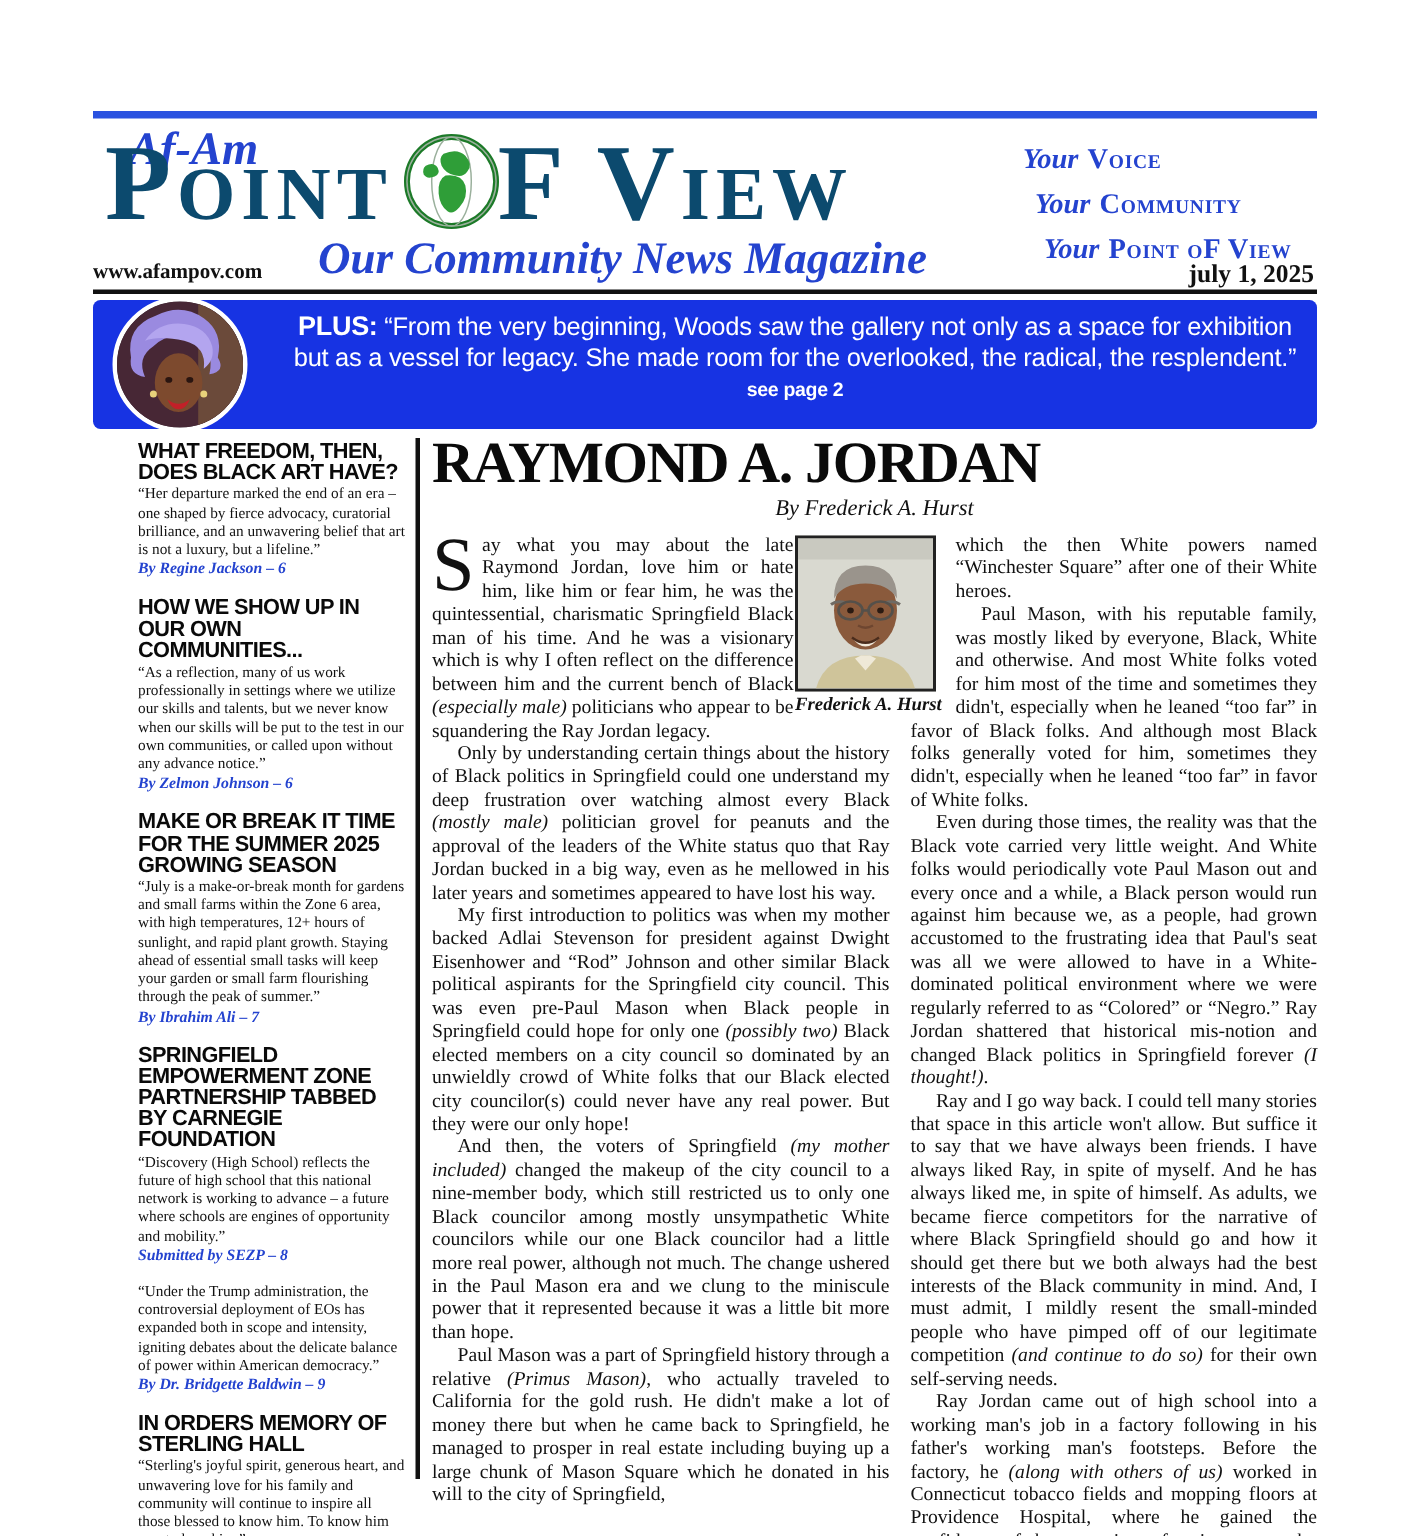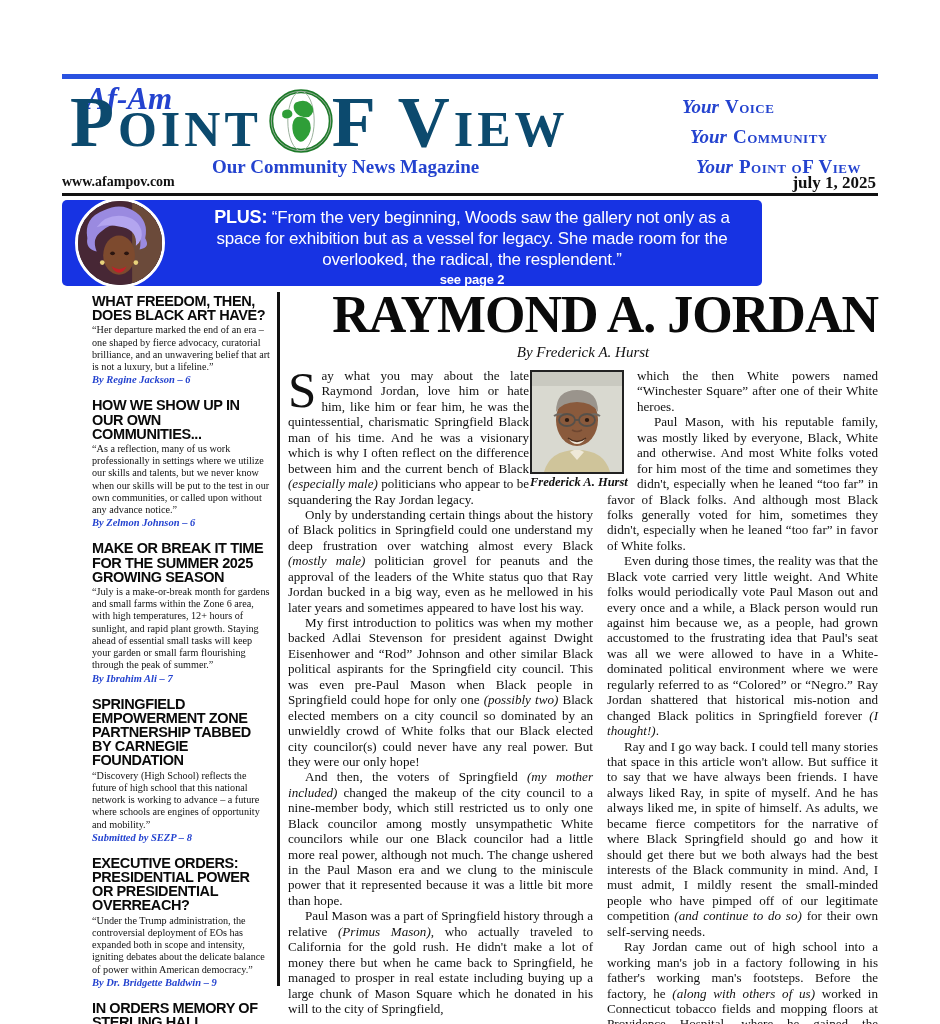--- a/index.html
+++ b/index.html
@@ -4,50 +4,50 @@
 <style>
   html,body{margin:0;padding:0;background:#fff;}
   .page{position:relative;width:940px;height:1024px;background:#fff;overflow:hidden;
         font-family:"Liberation Serif",serif;color:#111;}
   
   .top-rule{position:absolute;left:62px;top:74px;width:816px;height:5px;background:var(--rule-blue);}
   .afam{position:absolute;left:86px;top:81px;font-style:italic;font-weight:bold;font-size:31px;color:var(--brand-blue);}
   .mast-title{position:absolute;left:70px;top:86px;font-weight:bold;font-variant:small-caps;
               font-size:72px;line-height:1;letter-spacing:4px;color:#0c4a6e;white-space:nowrap;}
   .mast-title .globe{display:inline-block;width:66px;height:66px;vertical-align:-8px;margin:0 -2px 0 6px;}
-  .tagline{position:absolute;left:212px;top:156px;font-weight:bold;font-size:19px;color:var(--brand-blue);}
+  .tagline{position:absolute;left:212px;top:156px;font-style:italic;font-weight:bold;font-size:30px;color:var(--brand-blue);}
   .slogans{position:absolute;left:682px;top:92px;color:var(--brand-blue);font-size:19px;line-height:30px;white-space:nowrap;}
   .slogan-line .lead{font-style:italic;font-weight:bold;margin-right:6px;}
   .slogan-line .sc{font-variant:small-caps;font-weight:bold;letter-spacing:0.5px;}
   .slogan-line:nth-child(2){padding-left:8px;}
   .slogan-line:nth-child(3){padding-left:14px;}
   .website{position:absolute;left:62px;top:174px;font-weight:bold;font-size:14px;}
   .issue-date{position:absolute;right:64px;top:173px;font-weight:bold;font-size:17px;}
   .black-rule{position:absolute;left:62px;top:193px;width:816px;height:3px;background:#111;}
   
-  .banner{position:absolute;left:62px;top:200px;width:700px;height:86px;background:var(--banner-blue);border-radius:5px;}
+  .banner{position:absolute;left:62px;top:200px;width:816px;height:86px;background:var(--banner-blue);border-radius:5px;}
   .banner-photo{position:absolute;left:13px;top:-2px;width:84px;height:84px;border-radius:50%;
                 border:3px solid #fff;overflow:hidden;background:#3a2430;}
   .banner-text{margin-left:128px;margin-right:8px;padding-top:7px;color:#fff;text-align:center;
                font-family:"Liberation Sans",sans-serif;font-size:17px;line-height:1.22;letter-spacing:-0.2px;}
   .banner-text .plus{font-weight:bold;font-size:18px;}
   .see-page{margin-top:2px;font-family:"Liberation Sans",sans-serif;font-weight:bold;font-size:13px;color:#fff;text-align:center;}
   
   .sidebar{position:absolute;left:64px;top:294px;width:206px;}
   .divider{position:absolute;left:277px;top:292px;width:3px;height:694px;background:#111;}
   .article{position:absolute;left:288px;top:289px;width:590px;}
   
   .toc-item{margin-bottom:13px;margin-left:28px;}
   .toc-item h3{margin:0 0 2px 0;font-family:"Liberation Sans",sans-serif;font-weight:bold;
                font-size:14.5px;line-height:0.98;letter-spacing:-0.4px;color:#0a0a0a;}
   .toc-item .quote{margin:0;font-size:10.2px;line-height:1.2;color:#111;}
   .toc-item .byl{margin:1px 0 0 0;font-size:10.5px;font-weight:bold;font-style:italic;color:var(--brand-blue);}
   
-  .article h1{margin:0;font-size:52px;line-height:1.0;font-weight:bold;letter-spacing:-1px;
-              white-space:nowrap;text-align:right;color:#0a0a0a;}
+  .article h1{margin:0;font-size:39px;line-height:1.0;font-weight:bold;letter-spacing:-1px;
+              white-space:nowrap;text-align:left;color:#0a0a0a;}
   .byline{text-align:center;font-style:italic;font-size:15px;margin:3px 0 7px 0;}
   .cols{position:relative;display:flex;gap:14px;}
   .col{text-align:justify;}
   .col.left{width:305px;}
   .col.right{width:271px;}
   .bp{margin:0;font-size:13.1px;line-height:1.18;text-indent:17px;}
   .bp.noindent{text-indent:0;}
   .bp i{font-style:italic;}
   .dropcap{float:left;font-size:51px;line-height:40px;padding:2px 5px 0 0;font-weight:normal;}
   .wrapR{float:right;width:64px;height:122px;}
@@ -124,21 +124,20 @@
         <h3>MAKE OR BREAK IT TIME FOR THE SUMMER 2025 GROWING SEASON</h3>
         <p class="quote">“July is a make-or-break month for gardens and small farms within the Zone 6 area, with high temperatures, 12+ hours of sunlight, and rapid plant growth. Staying ahead of essential small tasks will keep your garden or small farm flourishing through the peak of summer.”</p>
         <p class="byl">By Ibrahim Ali – 7</p>
       </div>
       <div class="toc-item">
         <h3>SPRINGFIELD EMPOWERMENT ZONE PARTNERSHIP TABBED BY CARNEGIE FOUNDATION</h3>
         <p class="quote">“Discovery (High School) reflects the future of high school that this national network is working to advance – a future where schools are engines of opportunity and mobility.”</p>
         <p class="byl">Submitted by SEZP – 8</p>
       </div>
       <div class="toc-item">
-        <h3>EXECUTIVE ORDERS: PRESIDENTIAL POWER OR PRESIDENTIAL OVERREACH?</h3>
         <p class="quote">“Under the Trump administration, the controversial deployment of EOs has expanded both in scope and intensity, igniting debates about the delicate balance of power within American democracy.”</p>
         <p class="byl">By Dr. Bridgette Baldwin – 9</p>
       </div>
       <div class="toc-item">
         <h3>IN ORDERS MEMORY OF STERLING HALL</h3>
         <p class="quote">“Sterling's joyful spirit, generous heart, and unwavering love for his family and community will continue to inspire all those blessed to know him. To know him was to love him.”</p>
         <p class="byl">By the Family – 12</p>
       </div>
     </aside>
 

